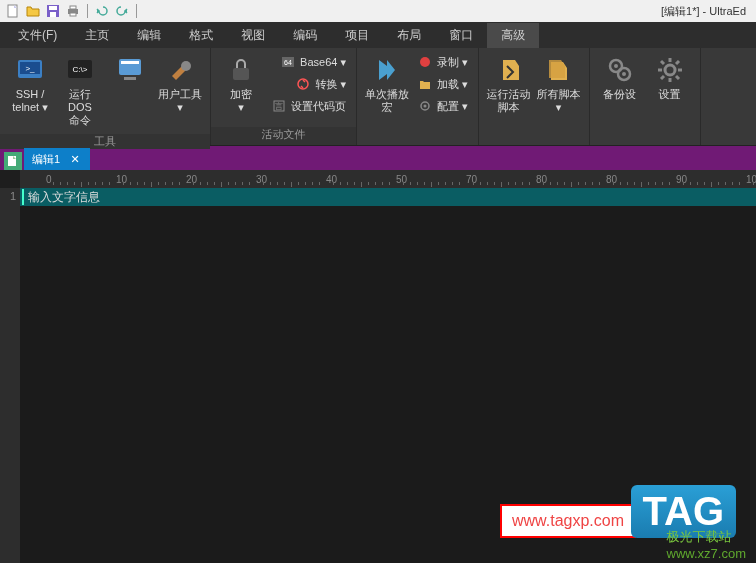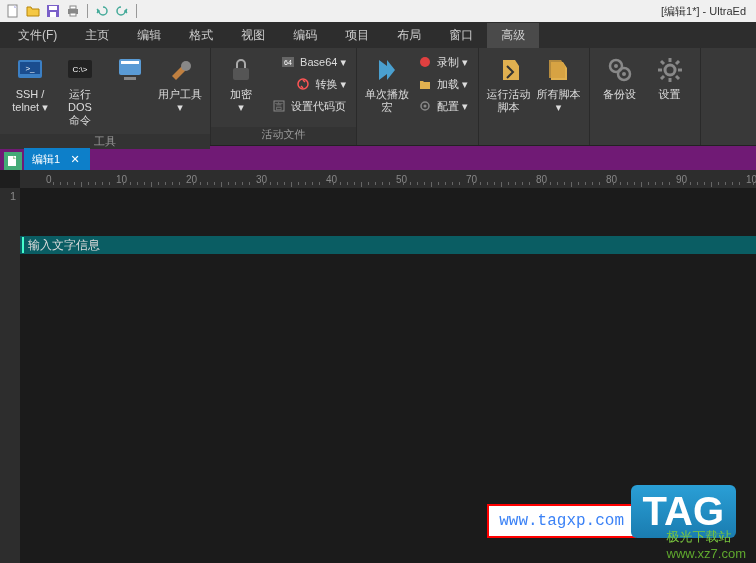--- a/index.html
+++ b/index.html
@@ -33,27 +33,27 @@
 .tab .close { width: 14px; height: 14px; display: flex; align-items: center; justify-content: center; cursor: pointer; }
 
 .ruler-area { height: 18px; background: #2d2d2d; position: relative; margin-left: 20px; }
 .ruler { position: absolute; left: 26px; right: 0; top: 0; height: 18px; color: #888; font-size: 10px; }
 .ruler .tick { position: absolute; top: 4px; }
 
 .editor { display: flex; height: 400px; }
 .gutter { width: 20px; background: #2d2d2d; color: #888; font-size: 11px; text-align: right; padding: 2px 4px 0 0; }
 .content { flex: 1; background: #1b1b1b; position: relative; }
 .line { height: 18px; display: flex; align-items: center; }
-.line.active { background: #0a5d63; margin-top: 48px; }
+.line.active { background: #0a5d63; }
 .caret-bar { width: 2px; height: 16px; background: #4fc; margin-left: 2px; }
 .text-in { color: #ddd; padding-left: 4px; }
 
 .watermark1 { position: absolute; right: 120px; bottom: 25px; background: #fff; padding: 6px 10px; border: 2px solid #f00; }
 .watermark1 .t1 { color: #f00; font-weight: bold; font-size: 22px; }
-.watermark1 .t2 { color: #3b82f6; font-size: 16px; font-family: Liberation Mono, monospace; }
+.watermark1 .t2 { color: #ef4444; font-size: 16px; }
 .watermark-tag { position: absolute; right: 20px; bottom: 25px; background: linear-gradient(#2a9fd6,#1a7cb0); color: #fff; font-size: 40px; font-weight: bold; padding: 4px 12px; border-radius: 6px; }
 .watermark2 { position: absolute; right: 10px; bottom: 2px; color: #7ac73e; font-size: 13px; }
 .watermark2 .g { color: #5fa82e; }
 
 svg { display: block; }
 </style>
 </head>
 <body>
 
 <div class="titlebar">

